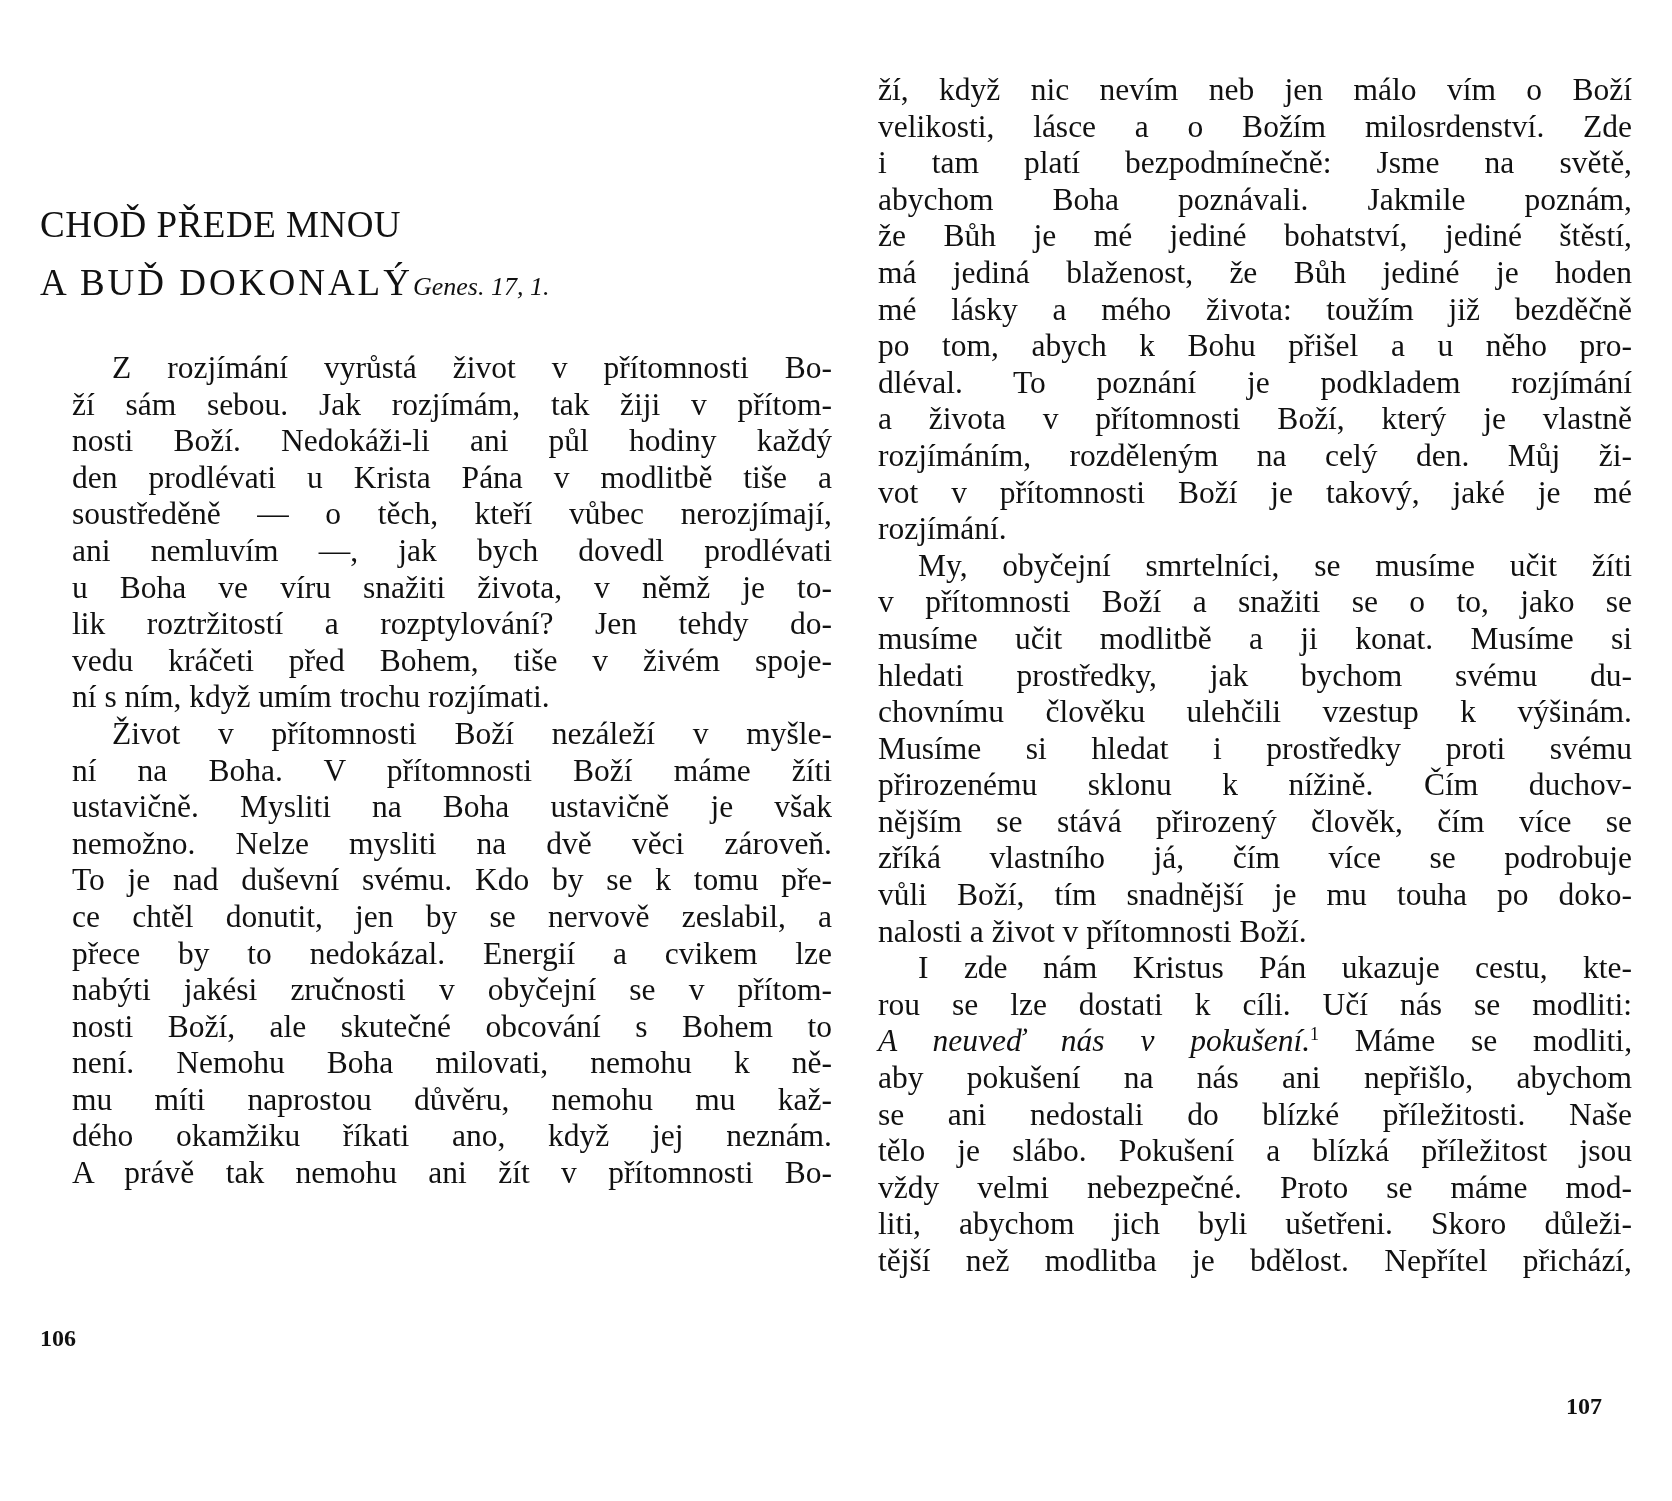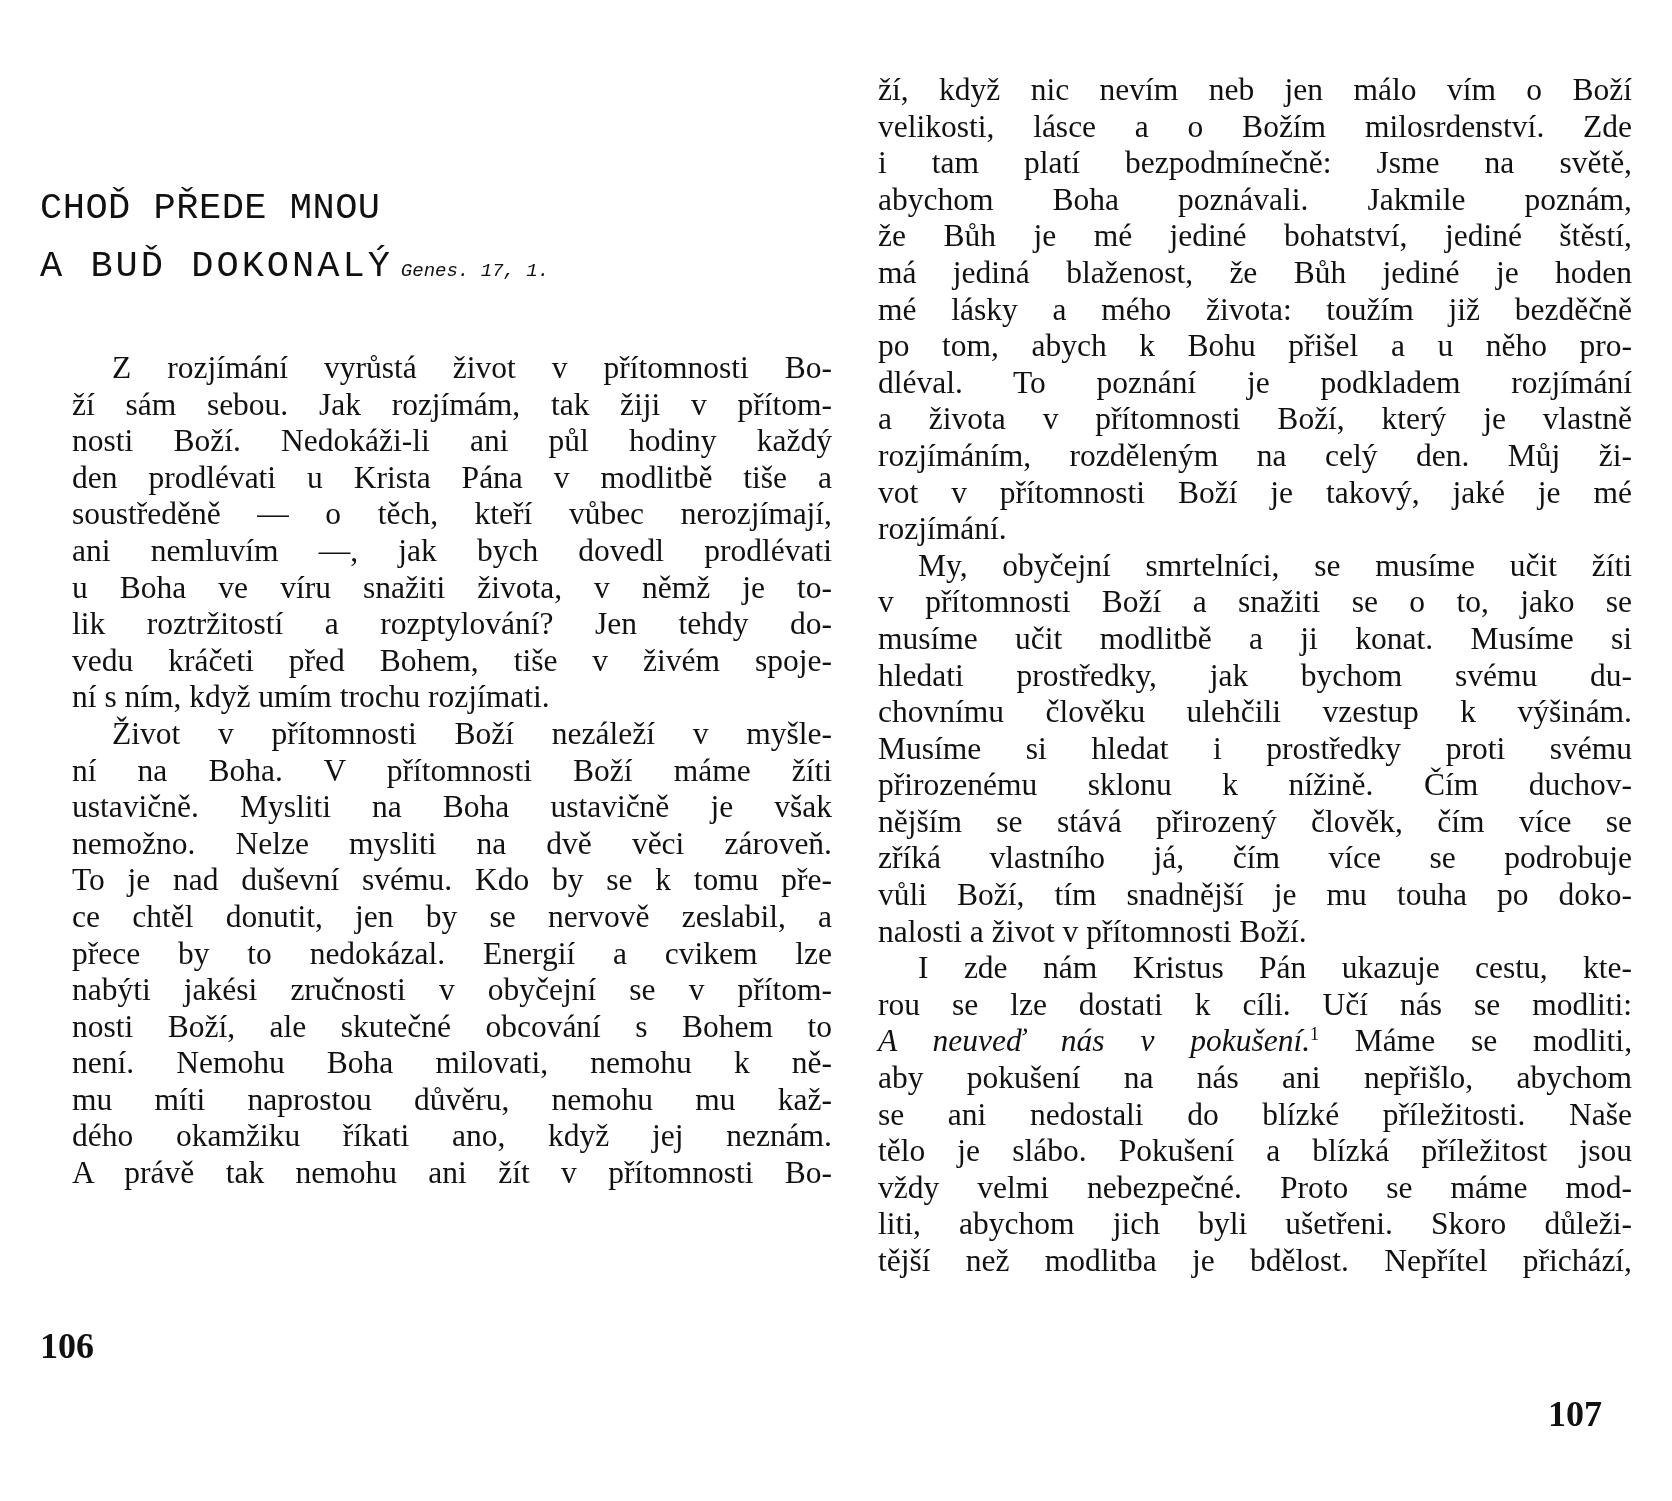--- a/index.html
+++ b/index.html
@@ -24,38 +24,37 @@
       left: 0;
       width: 836px;
     }
     .page-right {
       left: 836px;
       width: 836px;
     }
     .title-block {
       position: absolute;
       left: 40px;
-      top: 179px;
+      top: 196px;
       width: 760px;
-      font-family: Liberation Mono, monospace;
     }
     .title-line {
       font-size: 37px;
       line-height: 58px;
       letter-spacing: 0.5px;
       white-space: nowrap;
     }
     .title-line.wide {
       letter-spacing: 3px;
     }
     .title-ref {
       font-style: italic;
-      font-size: 19px;
+      font-size: 26px;
       letter-spacing: 0;
-      margin-left: 8px;
+      margin-left: 0;
     }
     .text-block {
       position: absolute;
       font-size: 31.5px;
       line-height: 36.6px;
     }
     .left-text {
       left: 40px;
       top: 350px;
       width: 760px;
@@ -82,21 +81,21 @@
     .ital {
       font-style: italic;
     }
     .sup {
       font-size: 18px;
       vertical-align: super;
       line-height: 0;
     }
     .folio {
       position: absolute;
-      font-size: 36px;
+      font-size: 24px;
       font-weight: bold;
     }
     .folio-left {
       left: 40px;
       top: 1325px;
     }
     .folio-right {
       right: 70px;
       top: 1393px;
     }

